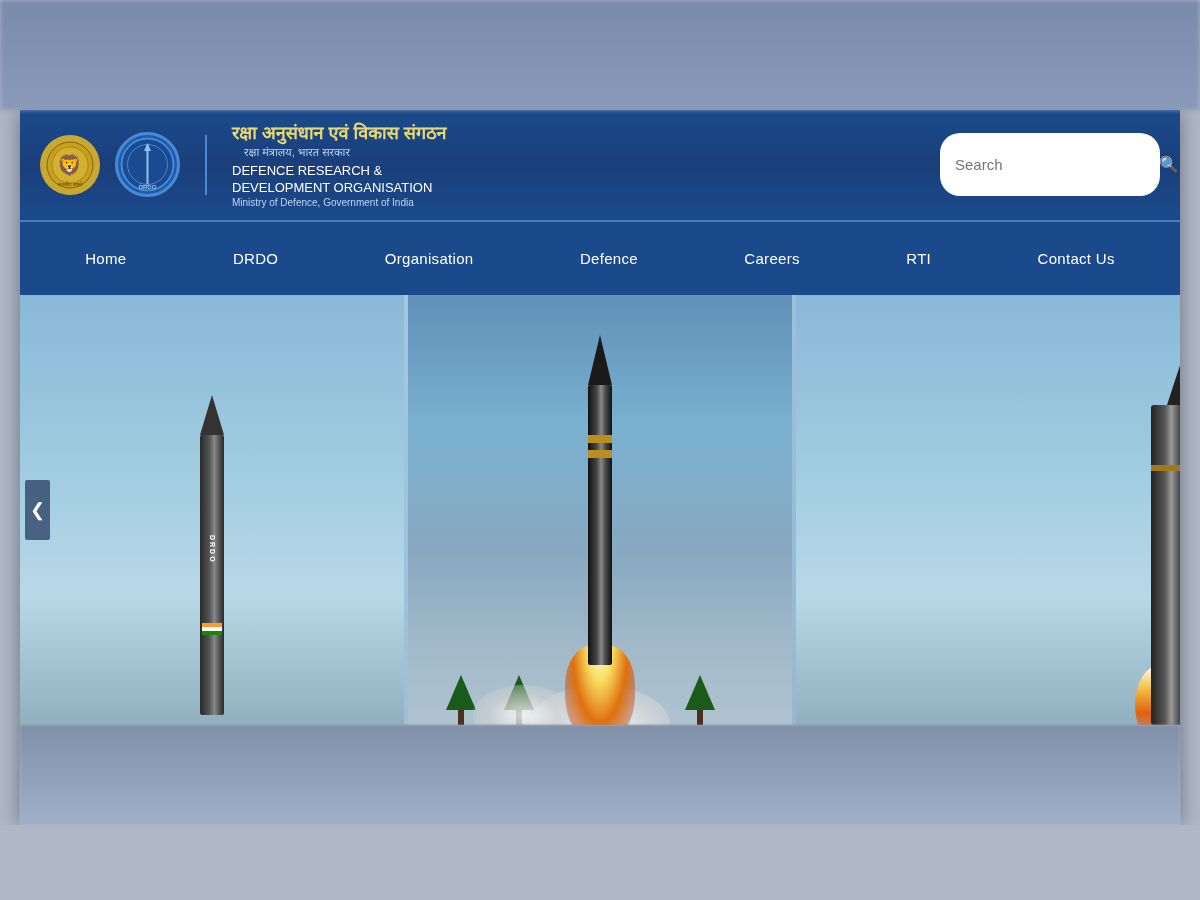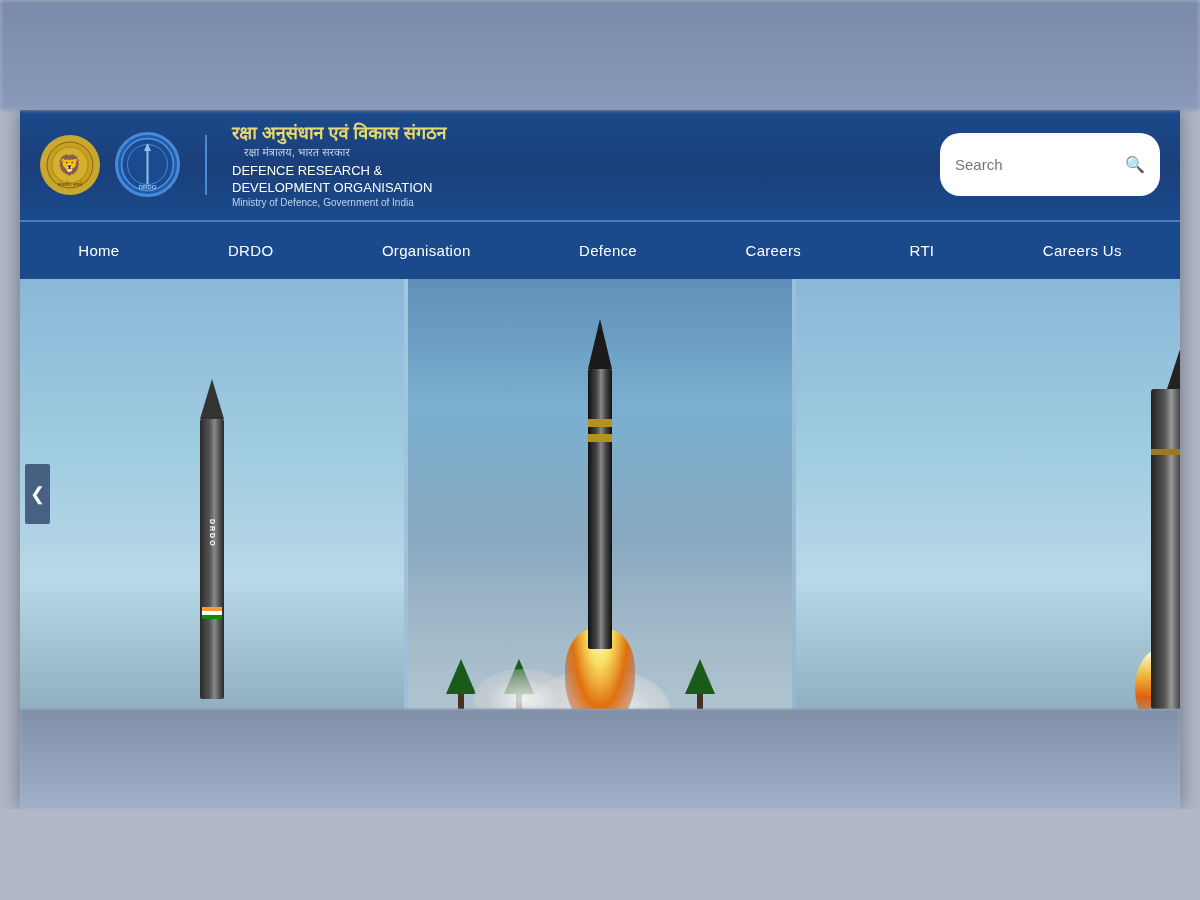--- a/index.html
+++ b/index.html
@@ -118,20 +118,21 @@
       display: flex;
       align-items: center;
     }
 
     .search-box {
       display: flex;
       background: #fff;
       border-radius: 20px;
       padding: 22px 15px;
       width: 220px;
+      gap: 34px;
     }
 
     .search-box input {
       border: none;
       outline: none;
       font-size: 15px;
       color: #666;
       background: transparent;
       width: 170px;
     }
@@ -148,21 +149,21 @@
       padding: 0;
       border-top: 2px solid #4a7ac0;
     }
 
     .navbar ul {
       list-style: none;
       display: flex;
       align-items: center;
       justify-content: space-around;
       margin: 0;
-      padding: 4px;
+      padding: 12px;
     }
 
     .navbar ul li a {
       display: block;
       padding: 16px 10px;
       color: #fff;
       text-decoration: none;
       font-size: 15px;
       font-weight: 500;
       white-space: nowrap;
@@ -416,21 +417,21 @@
         <li>
           <a href="#">Defence</a>
         </li>
         <li>
           <a href="#">Careers</a>
         </li>
         <li>
           <a href="#">RTI</a>
         </li>
         <li>
-          <a href="#">Careers Us</a>
+          <a href="#">Contact Us</a>
         </li>
       </ul>
     </nav>
 
     <div class="hero">
 
       <div class="carousel-arrow">
         <span>❮</span>
       </div>
 

